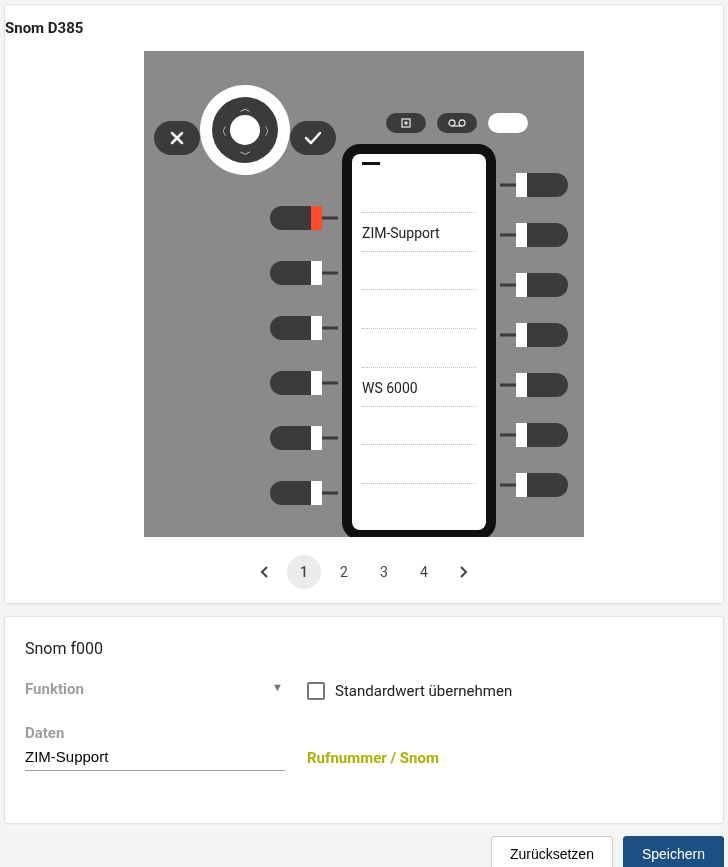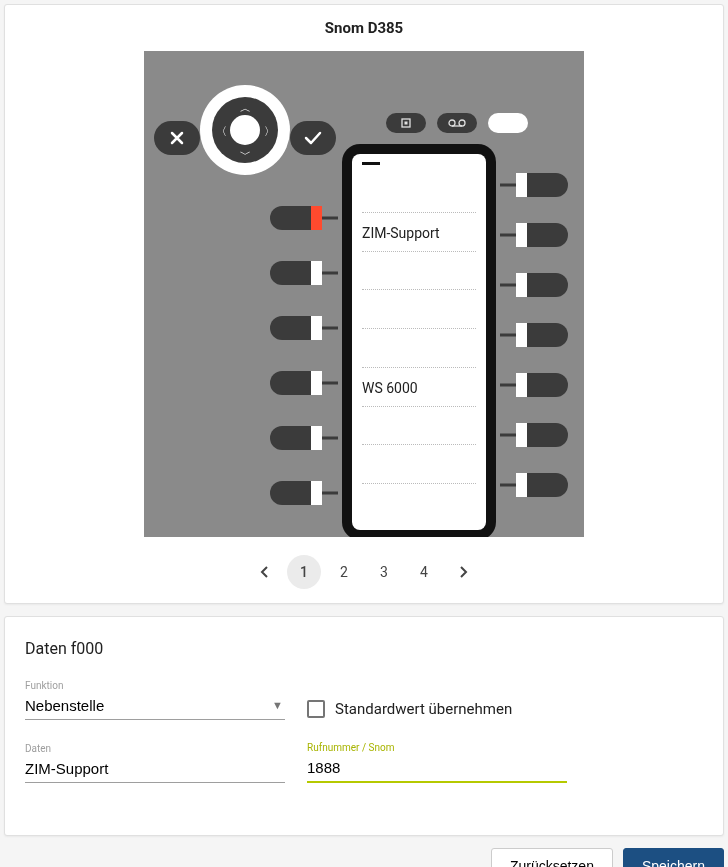--- a/index.html
+++ b/index.html
@@ -13,21 +13,21 @@
   }
   .card {
     background: #fff;
     border: 1px solid #e0e0e0;
     border-radius: 3px;
     margin: 4px 4px 12px 4px;
     box-shadow: 0 1px 2px rgba(0,0,0,0.05);
   }
   .card.top { padding-bottom: 14px; }
   .page-title {
-    text-align: center;
+    text-align: left;
     font-weight: 700;
     font-size: 15px;
     padding: 14px 0 14px 0;
   }
   .device-wrap {
     display: flex;
     justify-content: center;
   }
   .device {
     width: 440px;
@@ -150,21 +150,21 @@
     display:flex;align-items:center;justify-content:center;
     cursor:pointer; font-size:14px; color:#444;
   }
   .pg-btn.active { background:#ebebeb; font-weight:500; }
   .pg-nav { width:34px; height:34px; display:flex;align-items:center;justify-content:center; cursor:pointer; color:#444;}
   
   .card.form { padding: 22px 20px 30px 20px; }
   .form-title { font-size: 16px; font-weight: 400; margin-bottom: 22px; }
   .form-row { display:flex; gap: 22px; align-items:flex-end; margin-bottom: 22px; }
   .field { flex:1; max-width: 260px; position:relative; }
-  .field-label { font-size: 10px; color:#9e9e9e; margin-bottom: 4px; display:block; }
+  .field-label { font-size: 15px; color:#9e9e9e; margin-bottom: 4px; display:block;font-weight:bold; }
   .field-label.active { color:#a8b400; }
   .field-input {
     width:100%; border:none; border-bottom:1px solid #9e9e9e;
     padding: 2px 0 5px 0; font-size:15px; outline:none;
     background:transparent;
   }
   .field-input.active { border-bottom: 2px solid #b5c900; }
   .select-caret {
     position:absolute; right:2px; bottom:8px; pointer-events:none;
     color:#757575; font-size:11px;
@@ -321,42 +321,40 @@
     <div class="pg-btn">4</div>
     <div class="pg-nav">
       <svg width="10" height="14" viewBox="0 0 10 14">
           <path d="M2 2 L7 7 L2 12" fill="none" stroke="#444" stroke-width="2"></path>
         </svg>
     </div>
   </div>
 </div>
 
 <div class="card form">
-  <div class="form-title">Daten f000</div>
+  <div class="form-title">Snom f000</div>
 
   <div class="form-row">
     <div class="field">
       <span class="field-label">Funktion</span>
-      <input class="field-input" readonly="" value="Nebenstelle" style="">
       <span class="select-caret">▼</span>
     </div>
     <label class="checkbox-row">
       <span class="checkbox-box"></span>
       <span>Standardwert übernehmen</span>
     </label>
   </div>
 
   <div class="form-row">
     <div class="field">
       <span class="field-label">Daten</span>
       <input class="field-input" value="ZIM-Support" style="">
     </div>
     <div class="field">
       <span class="field-label active">Rufnummer / Snom</span>
-      <input class="field-input active" value="1888" style="">
     </div>
   </div>
 </div>
 
 <div class="actions">
   <button class="btn">Zurücksetzen</button>
   <button class="btn primary">Speichern</button>
 </div>
 
 </body></html>

